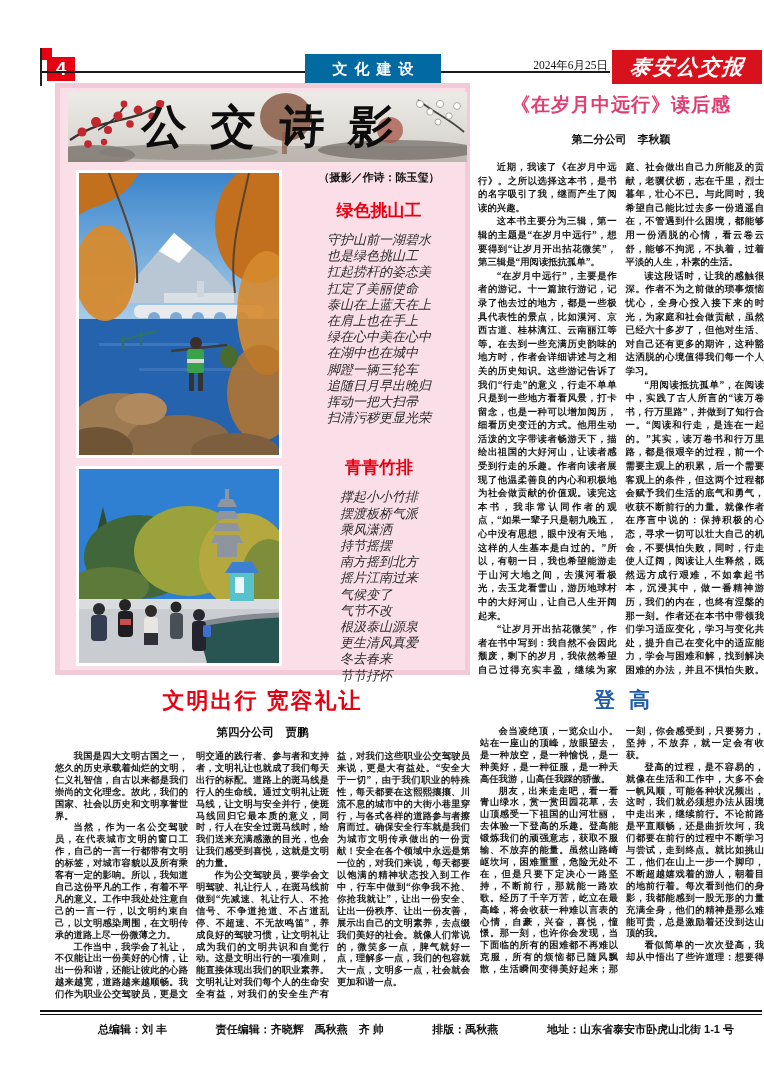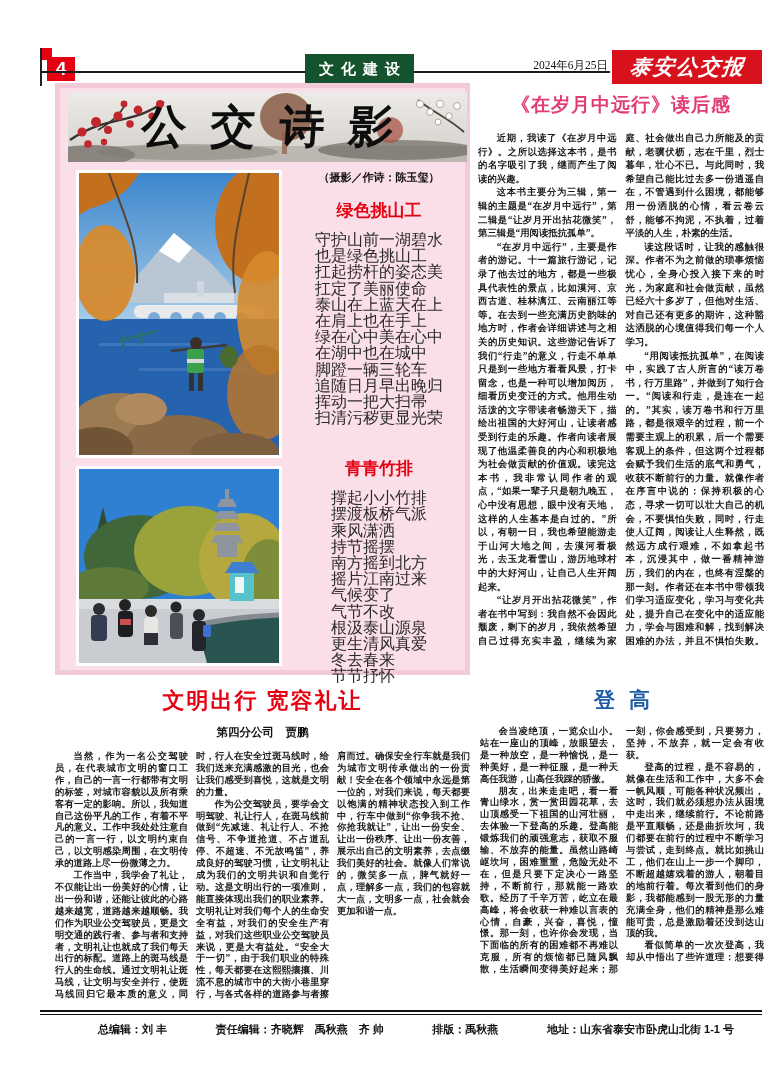--- a/index.html
+++ b/index.html
@@ -6,21 +6,21 @@
   .page{position:relative;width:764px;height:1080px;margin:0 auto;background:#ffffff;
         font-family:"Liberation Serif",serif;color:#151515;overflow:hidden;}
 
   
   .corner-sq{position:absolute;left:40px;top:48px;width:12px;height:12px;background:#e60012;}
   .corner-vline{position:absolute;left:40px;top:48px;width:2px;height:38px;background:#222;}
   .page-num{position:absolute;left:47px;top:57px;width:28px;height:24px;background:#e60012;
             color:#fff;font-family:"Liberation Sans",sans-serif;font-weight:bold;font-size:19px;
             display:flex;align-items:center;justify-content:center;}
   .header-rule{position:absolute;left:42px;top:71px;width:568px;height:2px;background:#1a1a1a;}
-  .section-box{position:absolute;left:305px;top:54px;width:109px;height:31px;background:#14532d;
+  .section-box{position:absolute;left:305px;top:54px;width:136px;height:31px;background:#0369a1;
                color:#fff;font-family:"Liberation Sans",sans-serif;font-weight:bold;font-size:15px;
                letter-spacing:7px;display:flex;align-items:center;justify-content:center;padding-left:7px;box-sizing:border-box;}
   .date-text{position:absolute;left:500px;top:58px;width:108px;text-align:right;font-size:11.5px;
              font-family:"Liberation Serif",serif;color:#111;}
   .masthead{position:absolute;left:612px;top:50px;width:150px;height:34px;background:#d8121c;
             display:flex;align-items:center;justify-content:center;}
   .masthead-text{color:#fff;font-family:"Liberation Serif",serif;font-weight:bold;font-style:italic;
                  font-size:21px;letter-spacing:2px;transform:skewX(-6deg);}
 
   
@@ -32,21 +32,21 @@
                 font-family:"Liberation Serif",serif;font-weight:900;font-size:45px;color:#0d0d0d;
                 letter-spacing:24px;text-indent:24px;transform:skewX(-4deg);line-height:62px;}
   .photo{position:absolute;left:16px;background:#fff;padding:3px;box-sizing:border-box;}
   .photo1{top:82px;width:206px;height:288px;}
   .photo2{top:378px;width:206px;height:200px;}
   .photo svg{display:block;}
   .poem-col{position:absolute;left:230px;top:78px;width:178px;text-align:center;}
   .credit{font-family:Liberation Mono, monospace;font-weight:bold;font-size:11px;color:#111;margin-top:4px;}
   .poem-title{font-family:"Liberation Sans",sans-serif;font-weight:bold;font-size:17px;color:#e60012;margin-top:14px;margin-bottom:10px;}
   .poem-lines{display:inline-block;text-align:left;}
-  .poem-line{font-size:16px;line-height:16.2px;color:#2a2a2a;}
+  .poem-line{font-size:13px;line-height:16.2px;color:#2a2a2a;font-style:italic;}
 
   
   .article{position:absolute;font-family:"Liberation Serif",serif;}
   .article h2{margin:0;text-align:center;font-family:"Liberation Sans",sans-serif;}
   .byline{text-align:center;font-family:"Liberation Sans",sans-serif;font-weight:bold;font-size:11px;color:#111;}
   .cols{text-align:justify;overflow:hidden;column-fill:auto;}
   .para{text-indent:2em;margin:0;font-weight:bold;}
 
   .art-reading{left:478px;top:92px;width:286px;}
   .art-reading h2{font-size:19px;color:#e23d72;letter-spacing:1px;}
@@ -230,34 +230,36 @@
         <div class="poem-title">绿色挑山工</div>
         <div class="poem-lines"><div class="poem-line">守护山前一湖碧水</div><div class="poem-line">也是绿色挑山工</div><div class="poem-line">扛起捞杆的姿态美</div><div class="poem-line">扛定了美丽使命</div><div class="poem-line">泰山在上蓝天在上</div><div class="poem-line">在肩上也在手上</div><div class="poem-line">绿在心中美在心中</div><div class="poem-line">在湖中也在城中</div><div class="poem-line">脚蹬一辆三轮车</div><div class="poem-line">追随日月早出晚归</div><div class="poem-line">挥动一把大扫帚</div><div class="poem-line">扫清污秽更显光荣</div></div>
         <div class="poem-title" style="margin-top:30px;">青青竹排</div>
         <div class="poem-lines"><div class="poem-line">撑起小小竹排</div><div class="poem-line">摆渡板桥气派</div><div class="poem-line">乘风潇洒</div><div class="poem-line">持节摇摆</div><div class="poem-line">南方摇到北方</div><div class="poem-line">摇片江南过来</div><div class="poem-line">气候变了</div><div class="poem-line">气节不改</div><div class="poem-line">根汲泰山源泉</div><div class="poem-line">更生清风真爱</div><div class="poem-line">冬去春来</div><div class="poem-line">节节抒怀</div></div>
       </div>
     </div>
   </div>
 
   <div class="article art-reading">
     <h2>《在岁月中远行》读后感</h2>
+    <div class="byline">第二分公司　李秋颖</div>
     <div class="cols">
         <div class="para">近期，我读了《在岁月中远行》。之所以选择这本书，是书的名字吸引了我，继而产生了阅读的兴趣。</div>
-        <div class="para">这本书主要分为三辑，第一辑的主题是“在岁月中远行”，第二辑是“让岁月开出拈花微笑”，第三辑是“用阅读抵抗孤单”。</div>
+        <div class="para">这本书主要分为三辑，第一辑的主题是“在岁月中远行”，想要得到“让岁月开出拈花微笑”，第三辑是“用阅读抵抗孤单”。</div>
         <div class="para">“在岁月中远行”，主要是作者的游记。十一篇旅行游记，记录了他去过的地方，都是一些极具代表性的景点，比如漠河、京西古道、桂林漓江、云南丽江等等。在去到一些充满历史韵味的地方时，作者会详细讲述与之相关的历史知识。这些游记告诉了我们“行走”的意义，行走不单单只是到一些地方看看风景，打卡留念，也是一种可以增加阅历，细看历史变迁的方式。他用生动活泼的文字带读者畅游天下，描绘出祖国的大好河山，让读者感受到行走的乐趣。作者向读者展现了他温柔善良的内心和积极地为社会做贡献的价值观。读完这本书，我非常认同作者的观点，“如果一辈子只是朝九晚五，心中没有思想，眼中没有天地，这样的人生基本是白过的。”所以，有朝一日，我也希望能游走于山河大地之间，去漠河看极光，去玉龙看雪山，游历地球村中的大好河山，让自己人生开阔起来。</div>
         <div class="para">“让岁月开出拈花微笑”，作者在书中写到：我自然不会因此颓废，剩下的岁月，我依然希望自己过得充实丰盈，继续为家庭、社会做出自己力所能及的贡献，老骥伏枥，志在千里，烈士暮年，壮心不已。与此同时，我希望自己能比过去多一份逍遥自在，不管遇到什么困境，都能够用一份洒脱的心情，看云卷云舒，能够不拘泥，不执着，过着平淡的人生，朴素的生活。</div>
         <div class="para">读这段话时，让我的感触很深。作者不为之前做的琐事烦恼忧心，全身心投入接下来的时光，为家庭和社会做贡献，虽然已经六十多岁了，但他对生活、对自己还有更多的期许，这种豁达洒脱的心境值得我们每一个人学习。</div>
         <div class="para">“用阅读抵抗孤单”，在阅读中，实践了古人所言的“读万卷书，行万里路”，并做到了知行合一。“阅读和行走，是连在一起的。”其实，读万卷书和行万里路，都是很艰辛的过程，前一个需要主观上的积累，后一个需要客观上的条件，但这两个过程都会赋予我们生活的底气和勇气，收获不断前行的力量。就像作者在序言中说的：保持积极的心态，寻求一切可以壮大自己的机会，不要惧怕失败，同时，行走使人辽阔，阅读让人生释然，既然远方成行艰难，不如拿起书本，沉浸其中，做一番精神游历，我们的内在，也终有涅槃的那一刻。作者还在本书中带领我们学习适应变化，学习与变化共处，提升自己在变化中的适应能力，学会与困难和解，找到解决困难的办法，并且不惧怕失败。简言之，就是在不确定的世界中，笃定前行。</div>
       </div>
   </div>
 
   <div class="article art-civil">
     <h2>文明出行 宽容礼让</h2>
     <div class="byline">第四分公司　贾鹏</div>
     <div class="cols">
+        <div class="para">我国是四大文明古国之一，悠久的历史承载着灿烂的文明，仁义礼智信，自古以来都是我们崇尚的文化理念。故此，我们的国家、社会以历史和文明享誉世界。</div>
         <div class="para">当然，作为一名公交驾驶员，在代表城市文明的窗口工作，自己的一言一行都带有文明的标签，对城市容貌以及所有乘客有一定的影响。所以，我知道自己这份平凡的工作，有着不平凡的意义。工作中我处处注意自己的一言一行，以文明约束自己，以文明感染周围，在文明传承的道路上尽一份微薄之力。</div>
         <div class="para">工作当中，我学会了礼让，不仅能让出一份美好的心情，让出一份和谐，还能让彼此的心路越来越宽，道路越来越顺畅。我们作为职业公交驾驶员，更是文明交通的践行者、参与者和支持者，文明礼让也就成了我们每天出行的标配。道路上的斑马线是行人的生命线。通过文明礼让斑马线，让文明与安全并行，使斑马线回归它最本质的意义，同时，行人在安全过斑马线时，给我们送来充满感激的目光，也会让我们感受到喜悦，这就是文明的力量。</div>
         <div class="para">作为公交驾驶员，要学会文明驾驶、礼让行人，在斑马线前做到“先减速、礼让行人、不抢信号、不争道抢道、不占道乱停、不超速、不无故鸣笛”，养成良好的驾驶习惯，让文明礼让成为我们的文明共识和自觉行动。这是文明出行的一项准则，能直接体现出我们的职业素养。文明礼让对我们每个人的生命安全有益，对我们的安全生产有益，对我们这些职业公交驾驶员来说，更是大有益处。“安全大于一切”，由于我们职业的特殊性，每天都要在这熙熙攘攘、川流不息的城市中的大街小巷里穿行，与各式各样的道路参与者擦肩而过。确保安全行车就是我们为城市文明传承做出的一份贡献！安全在各个领域中永远是第一位的，对我们来说，每天都要以饱满的精神状态投入到工作中，行车中做到“你争我不抢、你抢我就让”，让出一份安全、让出一份秩序、让出一份友善，展示出自己的文明素养，去点缀我们美好的社会。就像人们常说的，微笑多一点，脾气就好一点，理解多一点，我们的包容就大一点，文明多一点，社会就会更加和谐一点。</div>
       </div>
   </div>
 
   <div class="article art-climb">
     <h2>登高</h2>
     <div class="cols">
         <div class="para">会当凌绝顶，一览众山小。站在一座山的顶峰，放眼望去，是一种放空，是一种愉悦，是一种美好，是一种征服，是一种天高任我游，山高任我踩的骄傲。</div>

